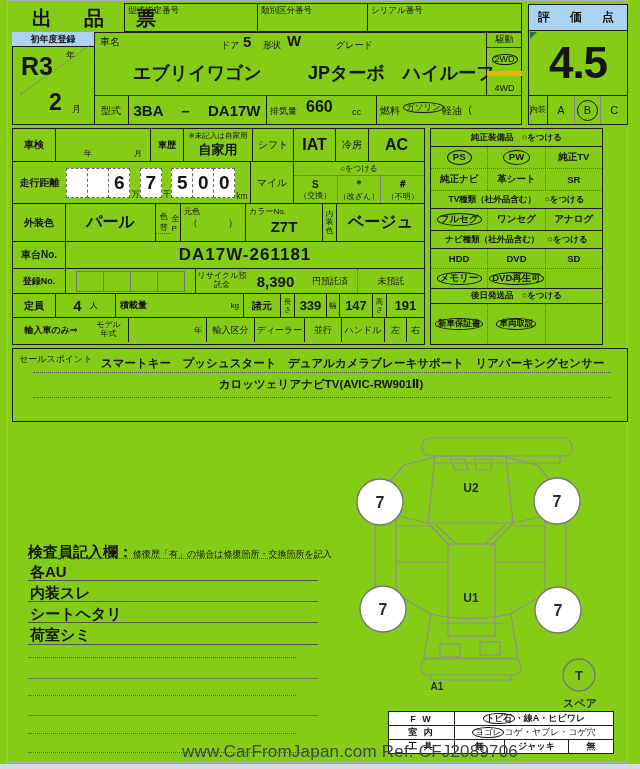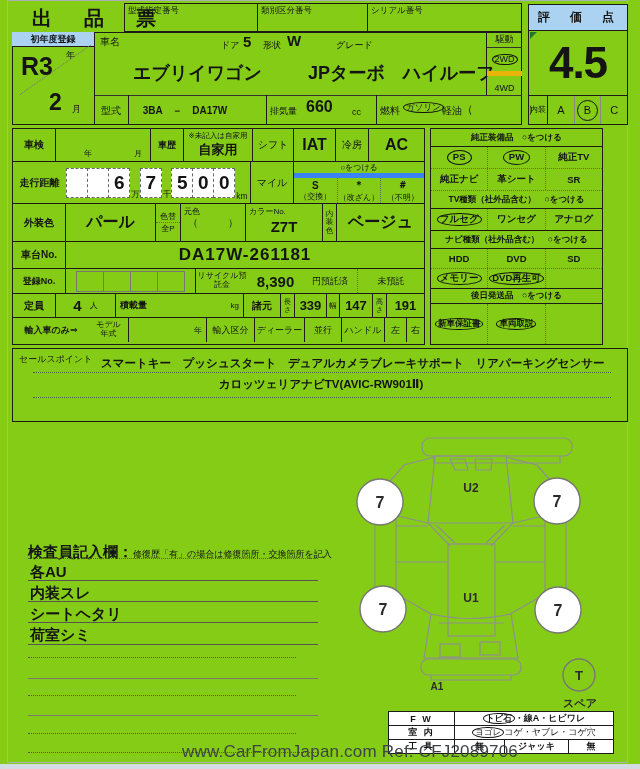--- a/index.html
+++ b/index.html
@@ -99,21 +99,21 @@
     </div>
     <div class="ctr" style="height:23px;font-size:9px">4WD</div>
   </div>
 
   <div class="abs hline" style="left:95px;top:95px;width:427px"></div>
 
   <div class="abs" style="left:128px;top:95px;width:0;height:30px;border-left:1.2px solid #1b1b1b"></div>
   <div class="abs" style="left:266px;top:95px;width:0;height:30px;border-left:1.2px solid #1b1b1b"></div>
   <div class="abs" style="left:376px;top:95px;width:0;height:30px;border-left:1.2px solid #1b1b1b"></div>
   <span class="abs s10" style="left:101px;top:104px">型式</span>
-  <div class="abs ctr b" style="left:116px;top:97px;width:138px;height:28px;font-size:10px">3BA　－　DA17W</div>
+  <div class="abs ctr b" style="left:128px;top:97px;width:138px;height:28px;font-size:15px">3BA　－　DA17W</div>
   <span class="abs s9" style="left:270px;top:105px">排気量</span>
   <span class="abs b" style="left:306px;top:98px;font-size:16px">660</span>
   <span class="abs s9" style="left:352px;top:107px">cc</span>
   <span class="abs s10" style="left:380px;top:104px">燃料</span>
   <span class="abs circ2" style="left:403px;top:102px;font-size:8.5px">ガソリン</span>
   <span class="abs s10" style="left:442px;top:104px">軽油</span>
   <span class="abs" style="left:462px;top:102px;font-size:11px">（　　　　　）</span>
 
   <div class="abs bx" style="left:12px;top:128px;width:413px;height:217px">
 
@@ -143,42 +143,42 @@
         <span class="mu">万</span>
         <div class="md">7</div>
         <span class="mu">千</span>
         <div class="md">5</div>
         <div class="md">0</div>
         <div class="md">0</div>
         <span class="mu">km</span>
       </div>
       <div class="c s10" style="width:43px">マイル</div>
       <div class="nb" style="flex:1;display:flex;flex-direction:column">
-        <div class="ctr" style="height:13px;font-size:8px;border-bottom:5px solid #3b82f6">○をつける</div>
+        <div class="ctr" style="height:13px;font-size:8px;border-bottom:1px solid #3b82f6">○をつける</div>
         <div class="row" style="flex:1">
           <div class="c dr" style="flex:1;flex-direction:column">
             <span class="s10 b">S</span>
             <span style="font-size:8px">（交換）</span>
           </div>
           <div class="c dr" style="flex:1;flex-direction:column">
             <span class="s10 b">＊</span>
             <span style="font-size:8px">（改ざん）</span>
           </div>
           <div class="c nb" style="flex:1;flex-direction:column">
             <span class="s10 b">＃</span>
             <span style="font-size:8px">（不明）</span>
           </div>
         </div>
       </div>
     </div>
 
     <div class="row rb" style="height:38px">
       <div class="c s10 b" style="width:53px">外装色</div>
       <div class="c b" style="width:90px;font-size:16px">パール</div>
-      <div class="c" style="width:25px;flex-direction:column">
+      <div class="c" style="width:25px;flex-direction:row">
         <span style="font-size:8px;border-bottom:1px dotted #666;width:100%;text-align:center">色替</span>
         <span style="font-size:8px">全P</span>
       </div>
       <div class="c" style="width:65px">
         <span class="abs s8" style="left:3px;top:2px">元色</span>
         <span class="s10">（　　　）</span>
       </div>
       <div class="c" style="width:77px">
         <span class="abs s8" style="left:3px;top:2px">カラーNo.</span>
         <span class="b" style="font-size:15px;margin-top:7px">Z7T</span>

